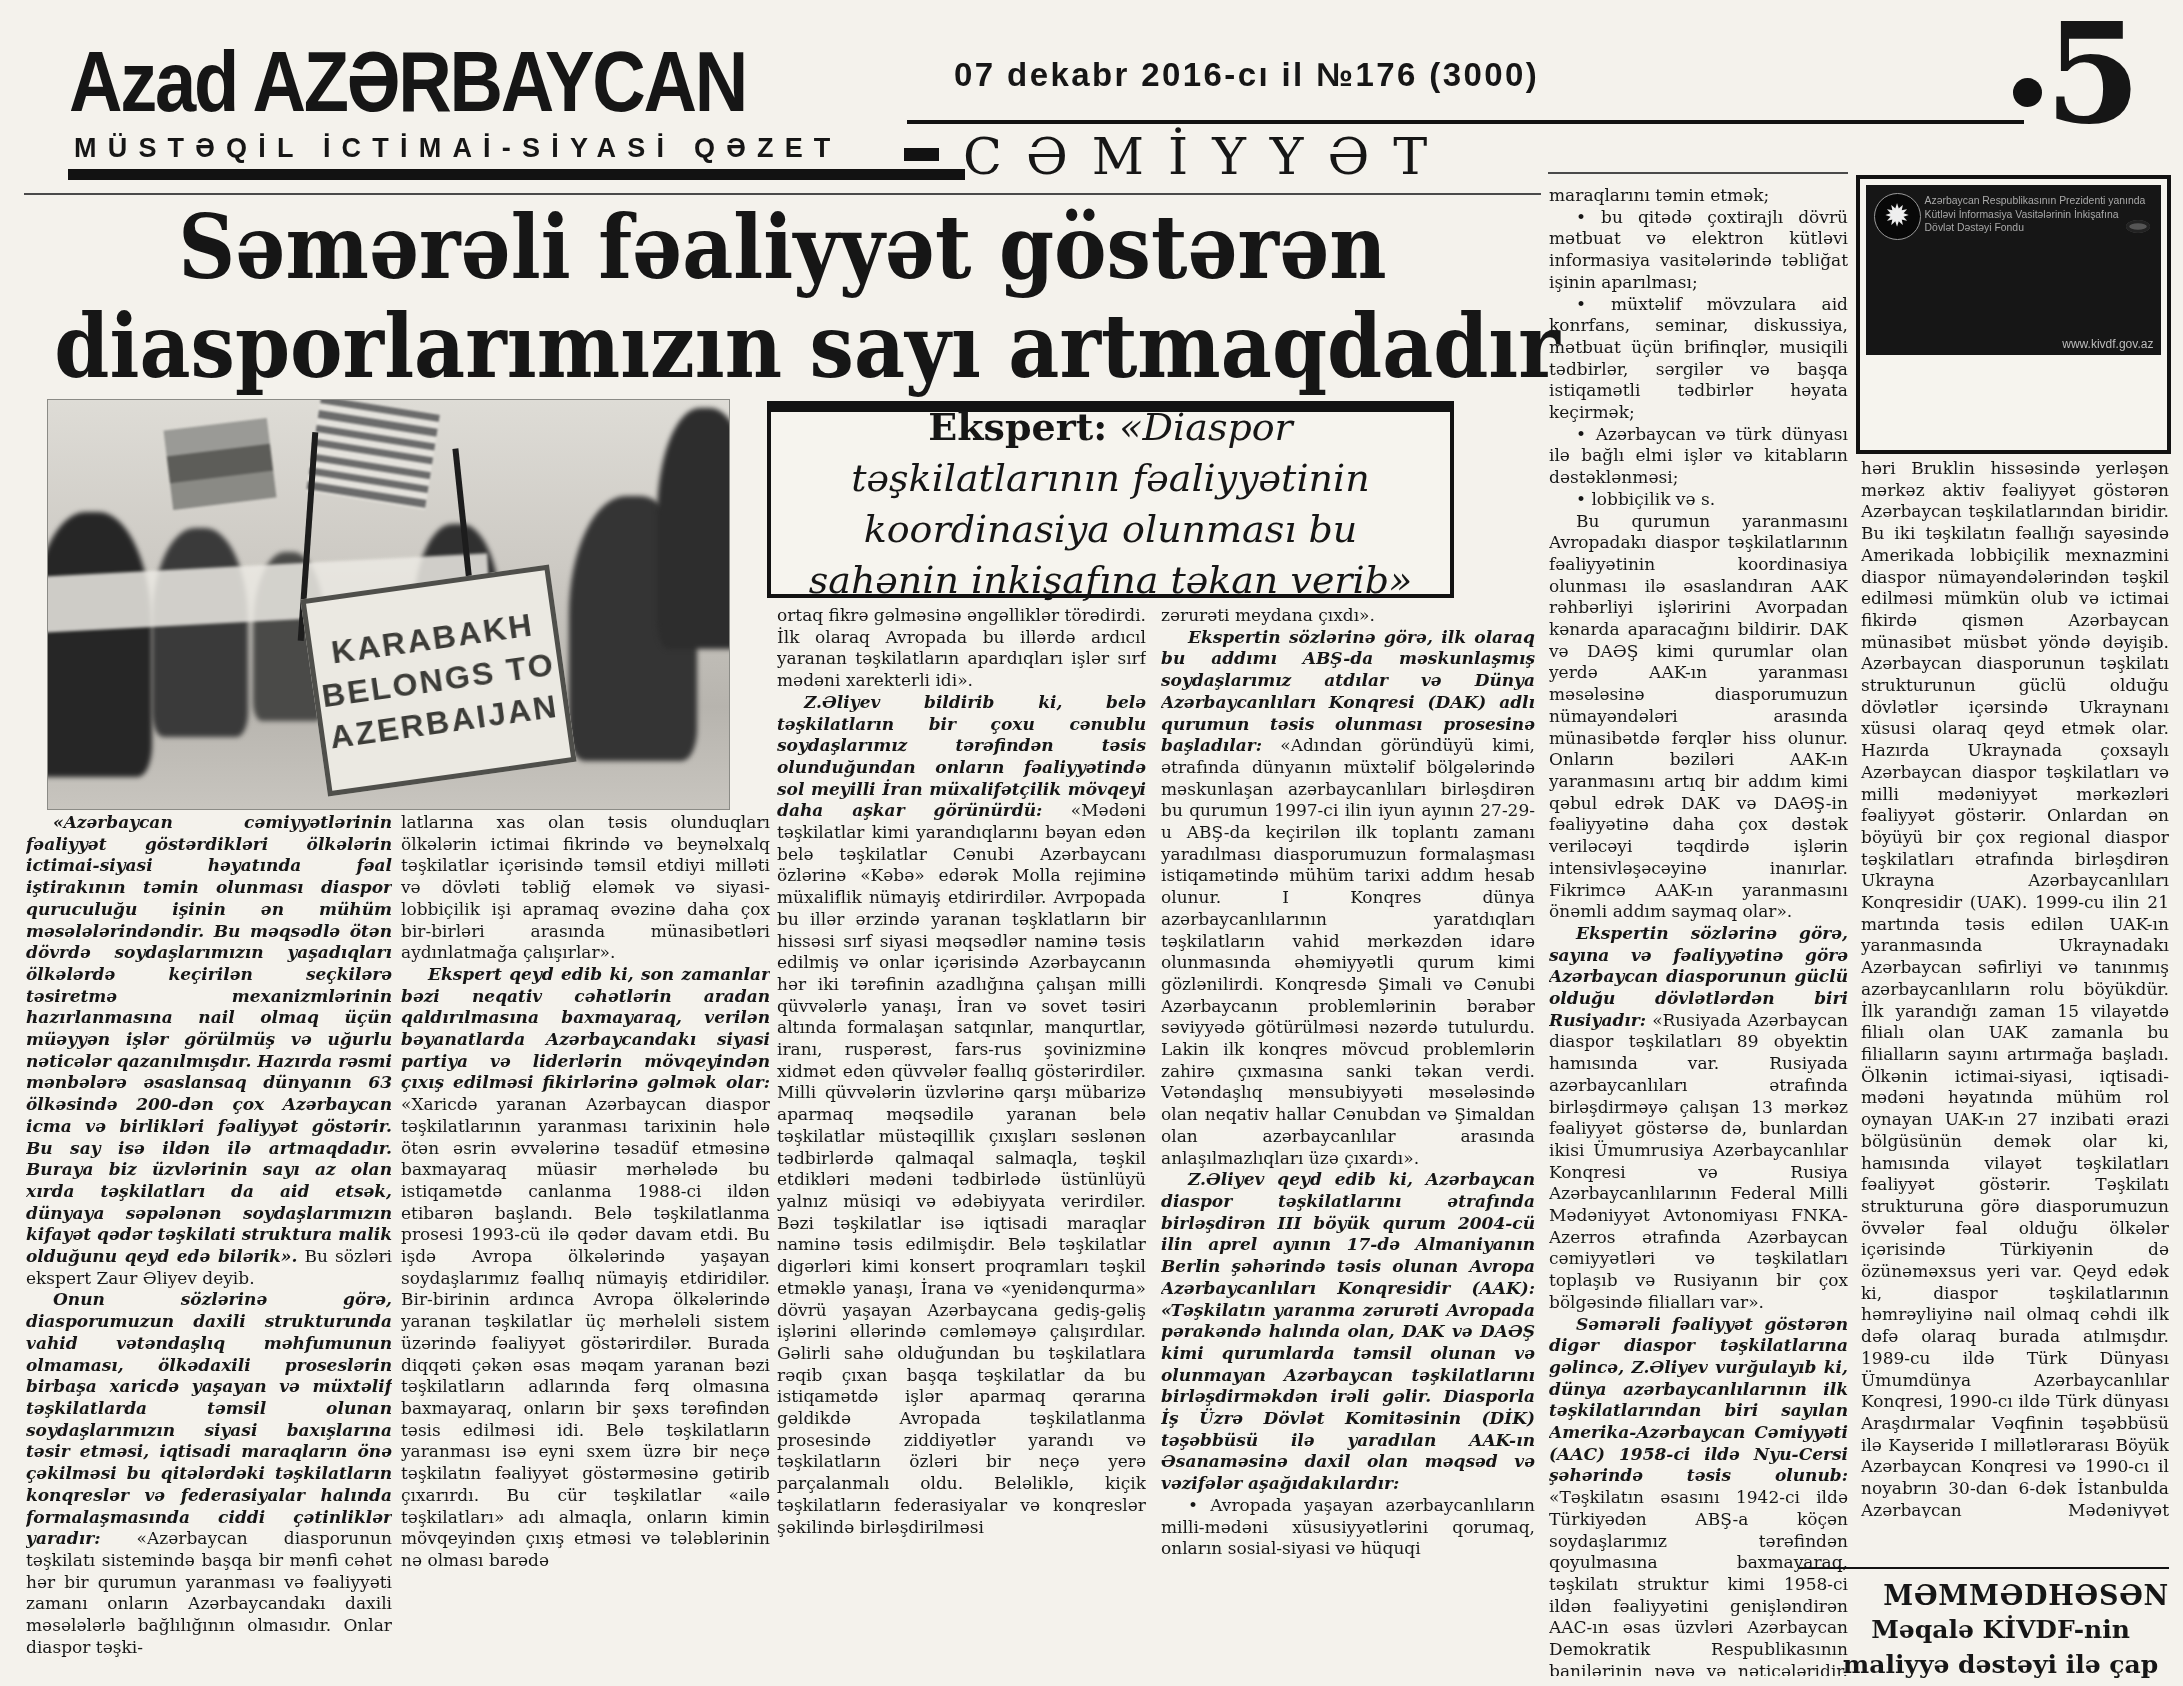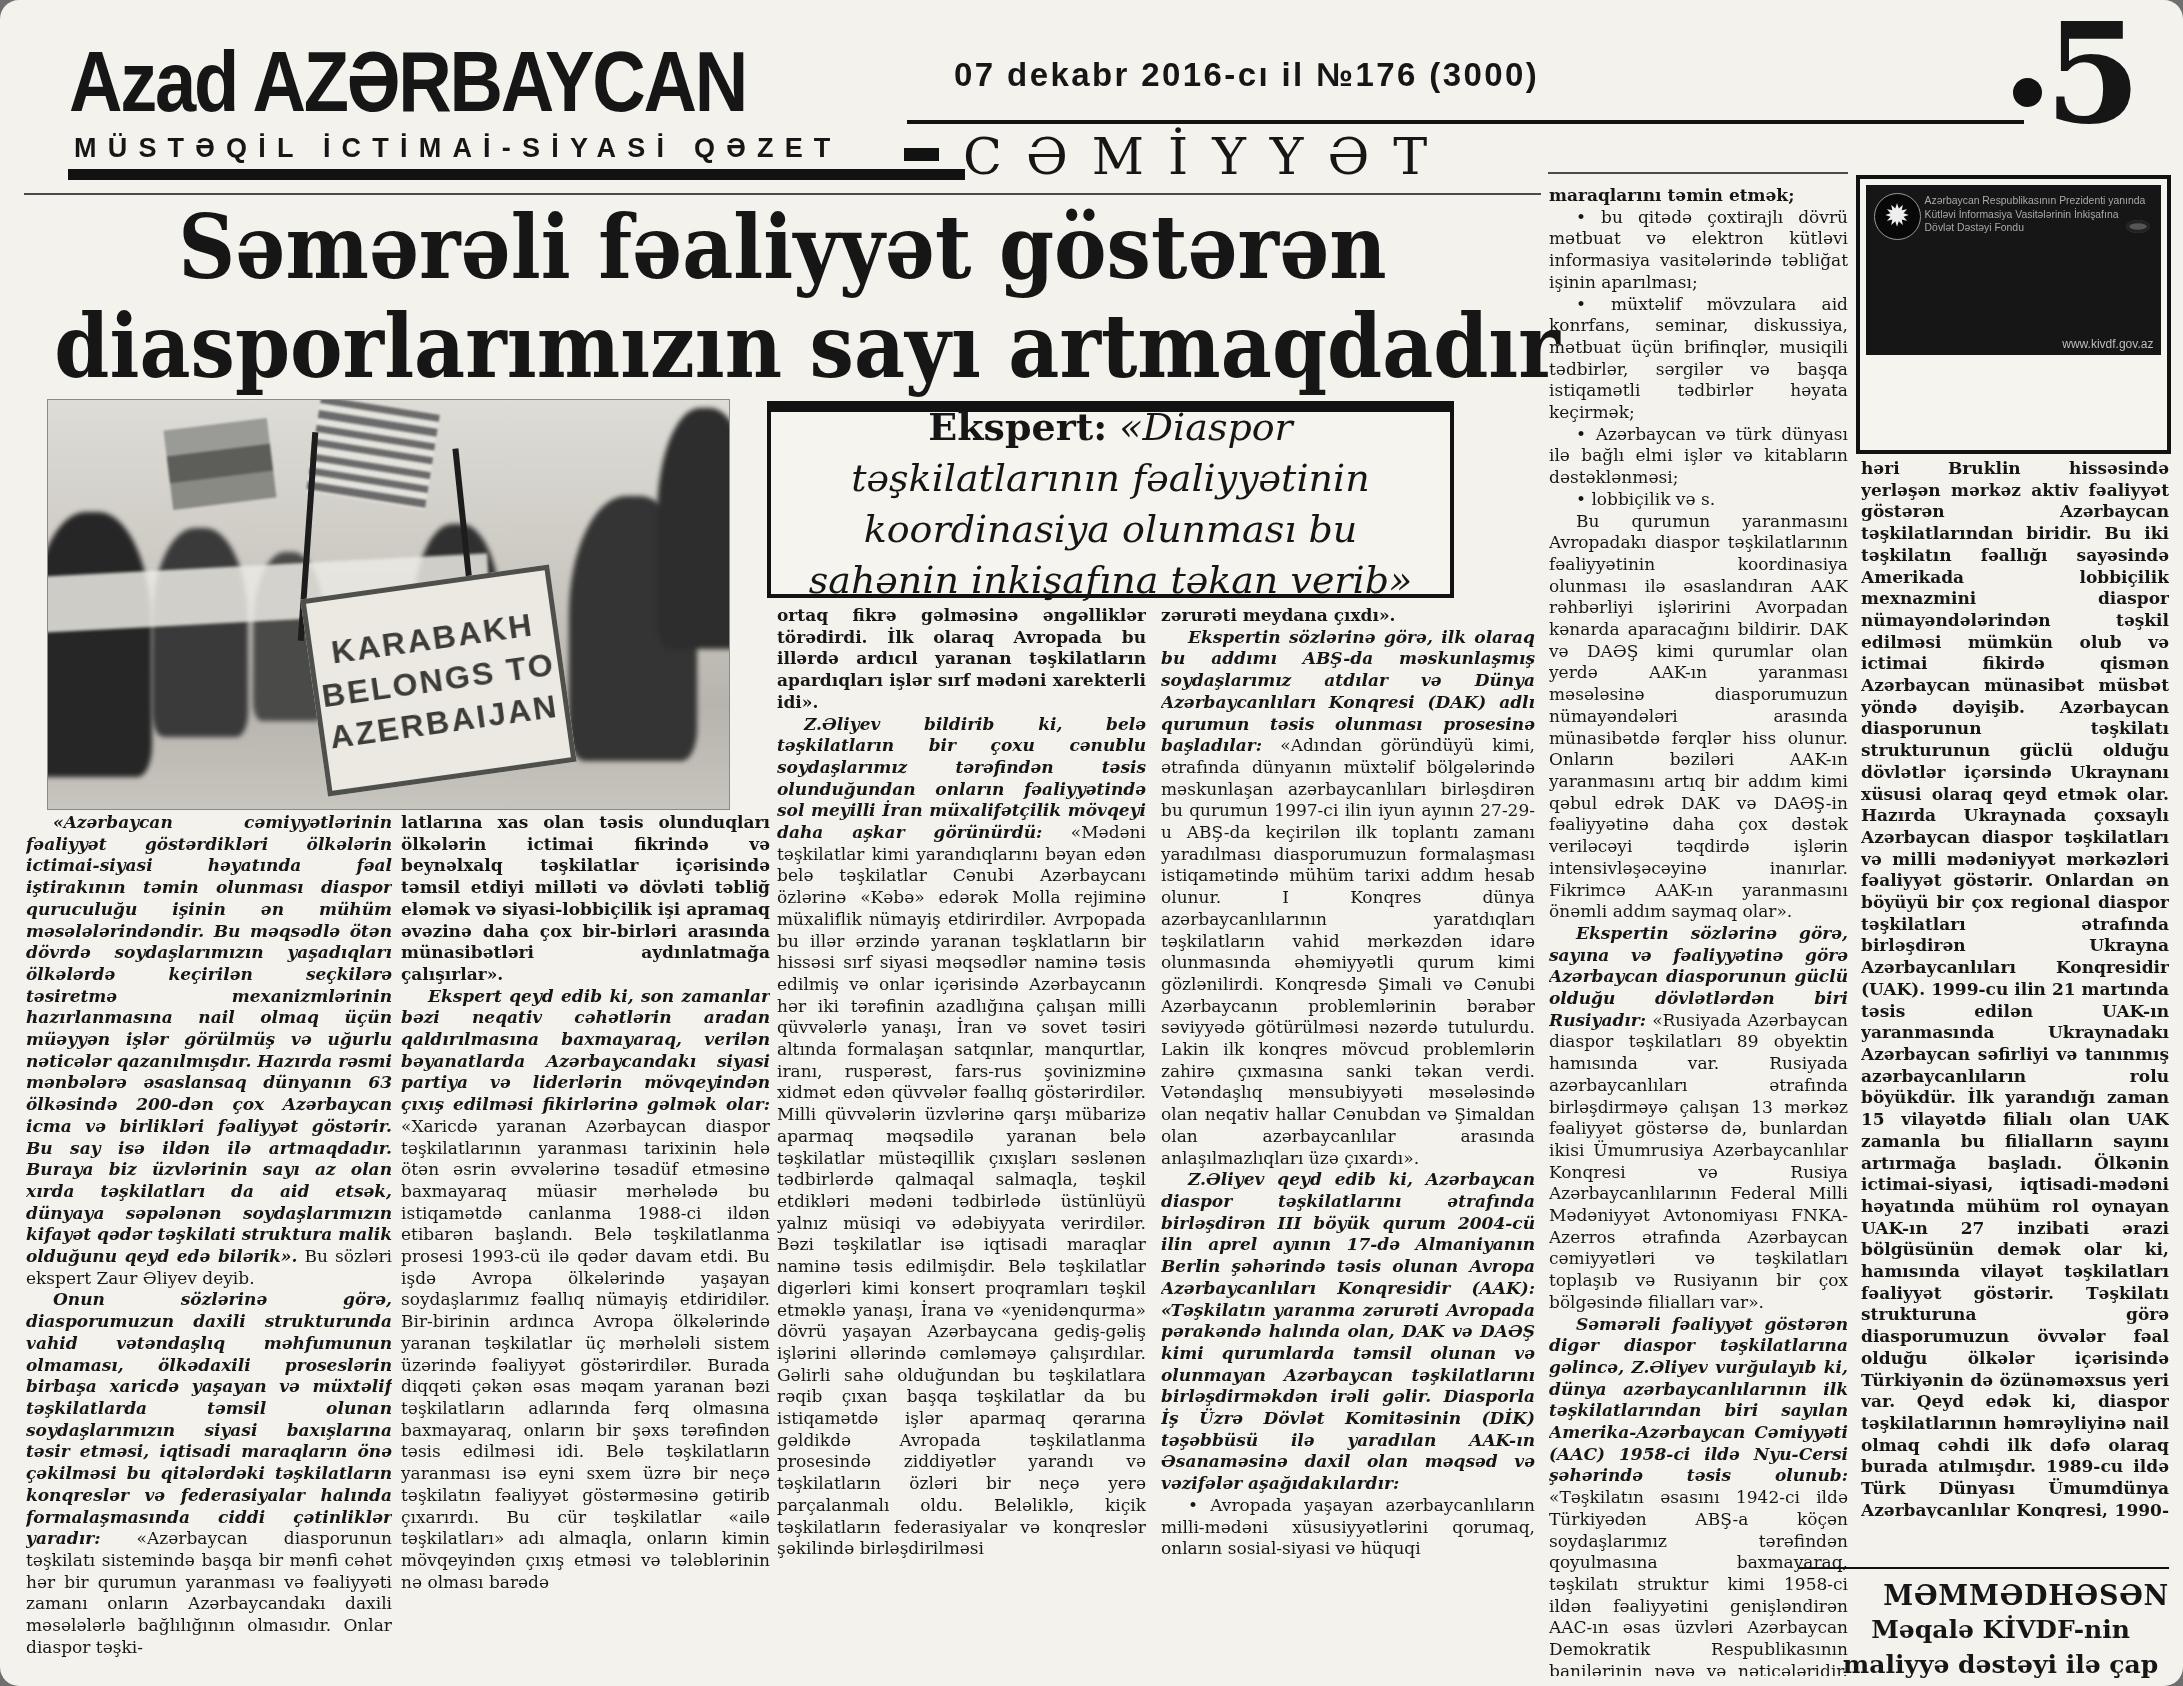--- a/index.html
+++ b/index.html
@@ -1,17 +1,17 @@
 <!DOCTYPE html>
 <html style="font-size:13px"><head>
 <meta charset="utf-8">
 <style>
   html,body{margin:0;padding:0;background:#6f6f6f;}
   .page{position:relative;width:2183px;height:1686px;background:#f4f2ec;color:#161616;
-        font-family:"DejaVu Serif",serif;overflow:hidden;border-radius:19px;}
+        font-family:"DejaVu Serif",serif;overflow:hidden;}
 
   
   .masthead{position:absolute;left:69px;top:32px;font-family:"Liberation Sans",sans-serif;
     font-weight:bold;font-size:78px;letter-spacing:-2.4px;white-space:nowrap;
     transform:scale(.95,1.1);transform-origin:left top;}
   .masthead-sub{position:absolute;left:74px;top:133px;font-family:"Liberation Sans",sans-serif;
     font-weight:bold;font-size:27px;letter-spacing:11.2px;white-space:nowrap;}
   .masthead-rule{position:absolute;left:68px;top:169px;width:897px;height:11.2px;background:#121212;}
   .dateline{position:absolute;left:954px;top:56px;font-family:"Liberation Sans",sans-serif;
     font-weight:bold;font-size:33px;letter-spacing:2.4px;white-space:nowrap;}
@@ -78,21 +78,21 @@
     background:#555;box-shadow:inset 0 0 0 3.2px #222;}
   .kivdf-logo{position:absolute;left:0;right:0;top:48px;text-align:center;color:#f4f4f4;
     font-family:"Liberation Sans",sans-serif;font-weight:bold;font-size:85px;letter-spacing:1.6px;}
   .kivdf-url{position:absolute;right:8px;bottom:4px;font-family:"Liberation Sans",sans-serif;
     font-size:12px;color:#bdbdbd;}
   .kivdf-caption{margin:1.6px 9.6px 0;text-align:center;font-weight:bold;font-size:23px;line-height:30.5px;}
 
   
   .col{position:absolute;font-size:17px;line-height:21.7px;text-align:justify;overflow:hidden;}
   .col p{margin:0;text-indent:27px;}
-  .col p.ni{text-indent:0;font-weight:bold;}
+  .col p.ni{text-indent:0;}
   .col .b{font-weight:bold;font-style:italic;}
   .col-1{left:26px;  top:812px;width:366px;height:864px;}
   .col-2{left:401px; top:812px;width:369px;height:864px;}
   .col-3{left:777px; top:605px; width:369px;height:1071px;}
   .col-4{left:1161px;top:605px; width:374px;height:1071px;}
   .col-5{left:1549px;top:185px; width:299px;height:1491px;}
   .col-6{left:1861px;top:458px; width:308px;height:1060px;}
 
   
   .author-rule{position:absolute;left:1798px;top:1567px;width:371px;height:2.4px;background:#121212;}

